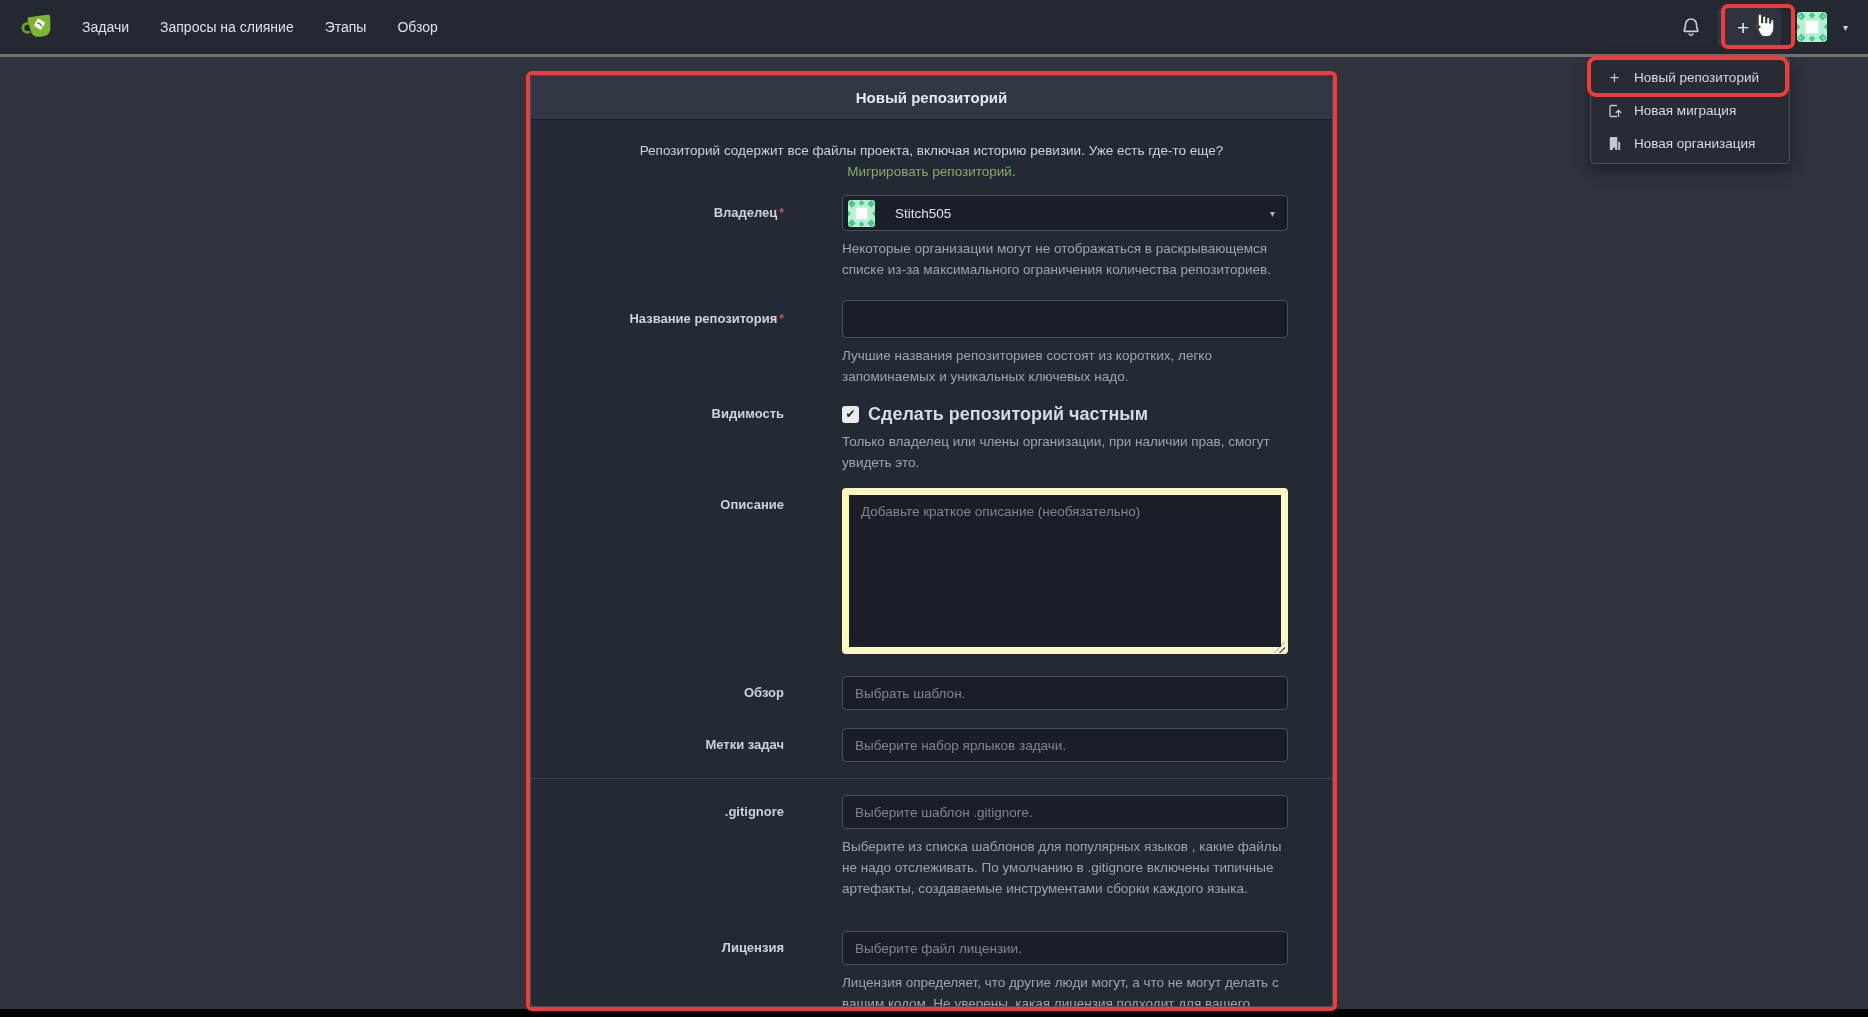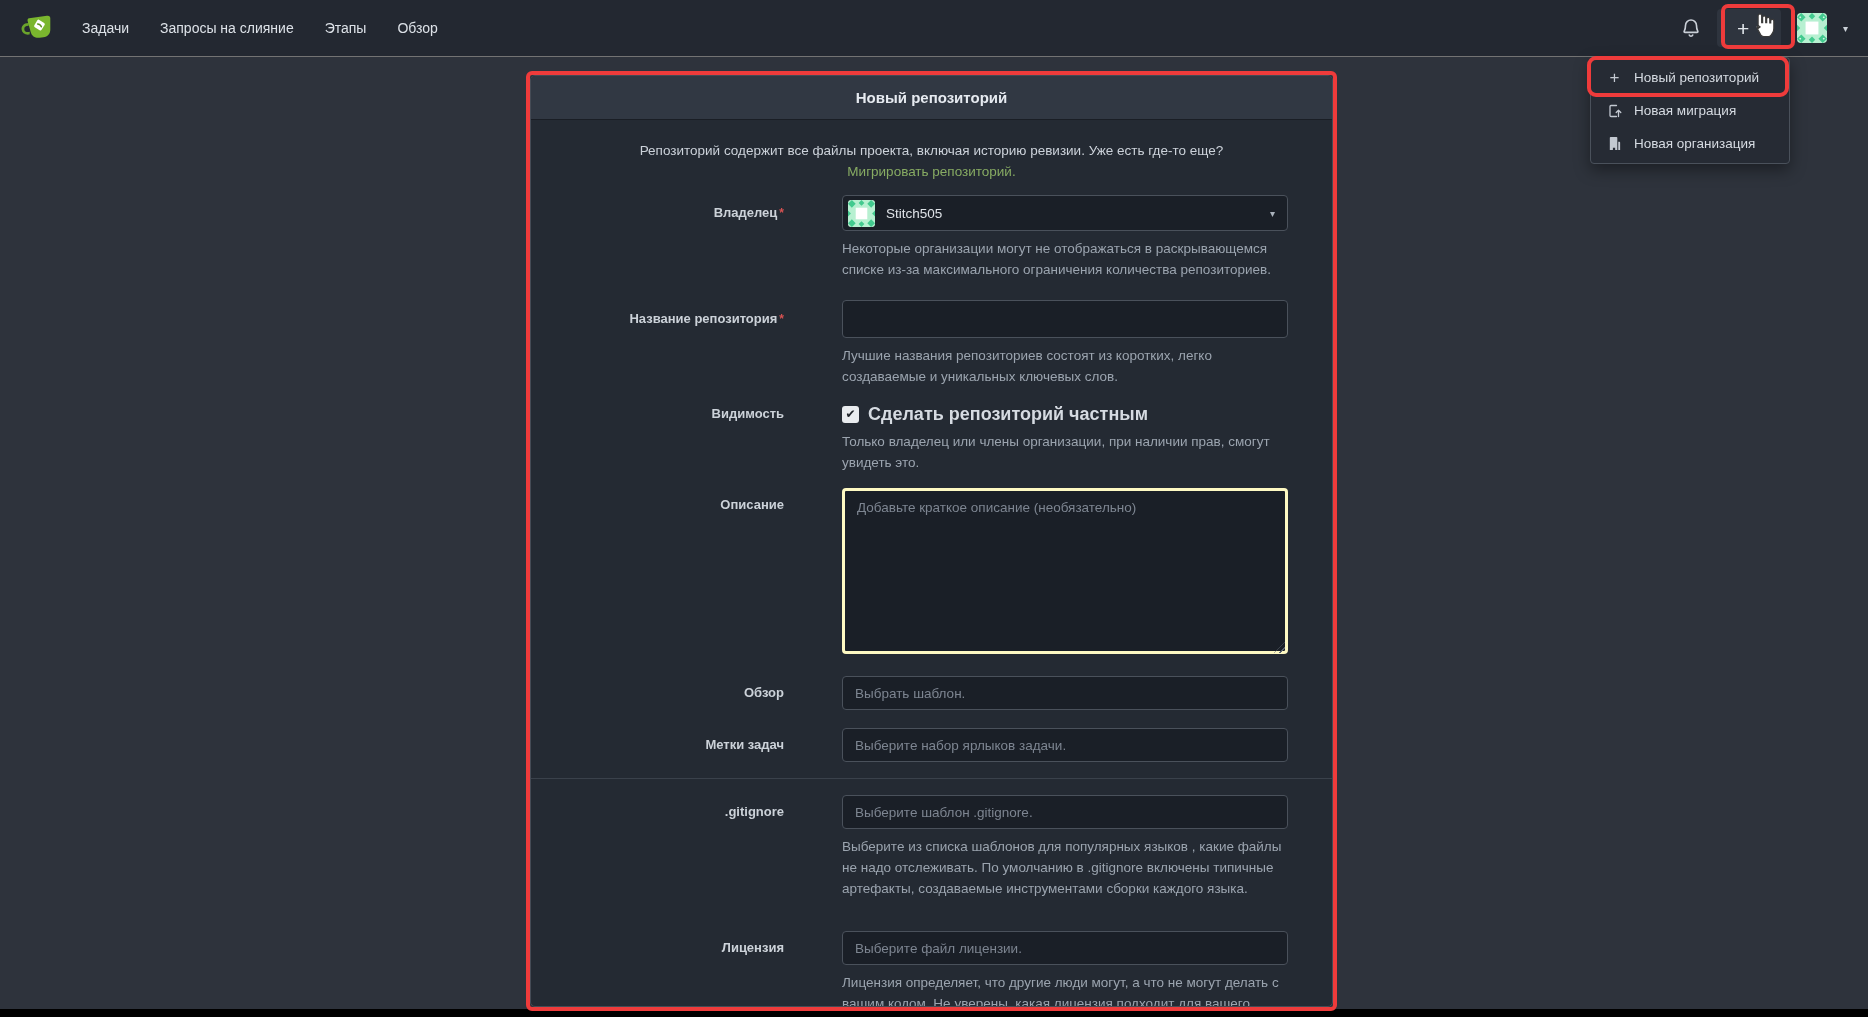--- a/index.html
+++ b/index.html
@@ -2,21 +2,21 @@
 <html><head>
 <meta charset="utf-8">
 <style>
   * { margin:0; padding:0; box-sizing:border-box; }
   body { background:#000; font-family:"Liberation Sans", sans-serif; }
   .screen { position:relative; width:1868px; height:1017px; background:#000; overflow:hidden; }
   .page { position:absolute; left:0; top:0; right:0; height:1009px; background:#2e333c; }
 
   
   .navbar { position:absolute; top:0; left:0; right:0; height:57px; background:#232831;
-            border-bottom:1px solid #737373; display:flex; align-items:center; padding:2px 20px; z-index:10; }
+            border-bottom:3px solid #737373; display:flex; align-items:center; padding:2px 20px; z-index:10; }
   .logo { width:36px; height:36px; margin-right:26px; cursor:pointer; flex:0 0 auto; }
   .nav-links { display:flex; align-items:center; gap:31px; }
   .nav-link { color:#dde2e8; font-size:14px; cursor:pointer; white-space:nowrap; }
   .nav-right { margin-left:auto; display:flex; align-items:center; gap:16px; }
   .bell { width:20px; height:21px; color:#c9cfd7; cursor:pointer; }
   .plus-btn { width:64px; height:38px; background:#2e343e; border-radius:4px; display:flex;
               align-items:center; justify-content:center; gap:7px; cursor:pointer; }
   .plus-glyph { color:#e3e7ec; font-size:21px; line-height:1; font-weight:400; }
   .btn-caret { color:#aab1bb; font-size:9px; }
   .avatar { width:30px; height:30px; border-radius:4px; overflow:hidden; cursor:pointer; }
@@ -50,31 +50,31 @@
   .field { width:446px; }
   .tinput { width:100%; height:34px; background:#1a1f27; border:1px solid #4a515b; border-radius:4px;
             color:#c4b5fd; padding:0 12px; font-size:13.5px; outline:none; }
   .tinput.h38 { height:38px; }
   input::placeholder, textarea::placeholder { color:#7d8591; opacity:1; }
   .help { font-size:13.5px; line-height:21px; color:#9ba4af; margin-top:7px; }
 
   .select { width:100%; height:36px; background:#1a1f27; border:1px solid #4a515b; border-radius:4px;
             display:flex; align-items:center; padding:0 12px 0 5px; cursor:pointer; }
   .owner-avatar { width:27px; height:27px; border-radius:3px; overflow:hidden; flex:0 0 auto; }
-  .owner-name { color:#dfe3e8; font-size:13.5px; margin-left:11px; }
+  .owner-name { color:#dfe3e8; font-size:13.5px; margin-left:20px; }
   .select-caret { margin-left:auto; color:#aab2bc; font-size:10px; }
   .lbl.h36 { line-height:36px; }
 
   .checkline { display:flex; align-items:center; gap:9px; height:20px; }
   .checkbox { width:17px; height:17px; background:#e9ecef; border-radius:3px; color:#1c2127;
               font-size:12px; line-height:17px; text-align:center; cursor:pointer; flex:0 0 auto; }
   .checklabel { font-size:18px; font-weight:bold; color:#d6dbe2; }
 
   .ta-wrap { position:relative; width:446px; }
-  .tarea { width:446px; height:166px; background:#1a1f27; border:3px solid #fef9c3; border-radius:4px;
+  .tarea { width:446px; height:166px; background:#1a1f27; border:7px solid #fef9c3; border-radius:4px;
            color:#dfe3e8; padding:9px 12px; font-size:13.5px; resize:none; outline:none;
            font-family:"Liberation Sans", sans-serif; }
   .resize-handle { position:absolute; right:3px; bottom:5px; width:11px; height:11px;
            background:repeating-linear-gradient(-45deg, transparent 0 3px, #5b636e 3px 4.5px);
            clip-path:polygon(100% 0, 100% 100%, 0 100%); cursor:nwse-resize; }
 
   .divider { border:0; border-top:1px solid #3a414b; margin:16px 0; }
 
   
   .r-owner   { margin-top:13px; }
@@ -216,21 +216,21 @@
           <div class="help m-help-sm">Некоторые организации могут не отображаться в раскрывающемся списке из-за максимального ограничения количества репозиториев.</div>
         </div>
       </div>
 
       <div class="row r-name">
         <div class="lbl h38">
           <span>Название репозитория</span><span class="req">*</span>
         </div>
         <div class="field">
           <input class="tinput h38" type="text" value="" style="">
-          <div class="help">Лучшие названия репозиториев состоят из коротких, легко создаваемые и уникальных ключевых слов.</div>
+          <div class="help">Лучшие названия репозиториев состоят из коротких, легко запоминаемых и уникальных ключевых надо.</div>
         </div>
       </div>
 
       <div class="row r-visib">
         <div class="lbl top" style="padding-top:0; line-height:20px;">Видимость</div>
         <div class="field">
           <div class="checkline">
             <span class="checkbox">✔</span>
             <span class="checklabel">Сделать репозиторий частным</span>
           </div>

